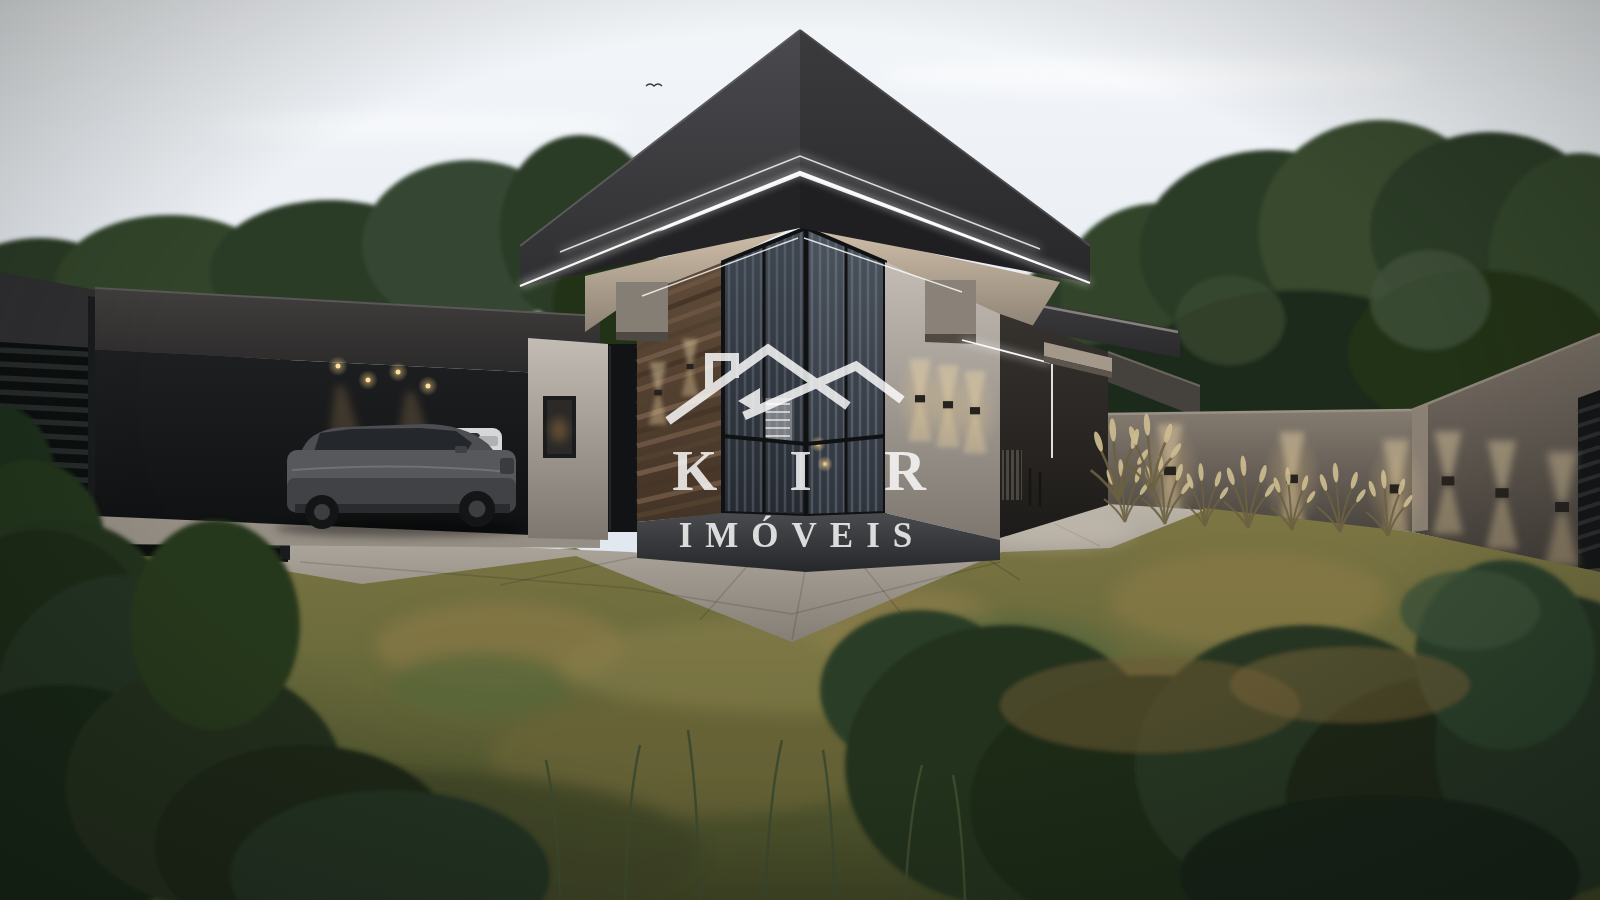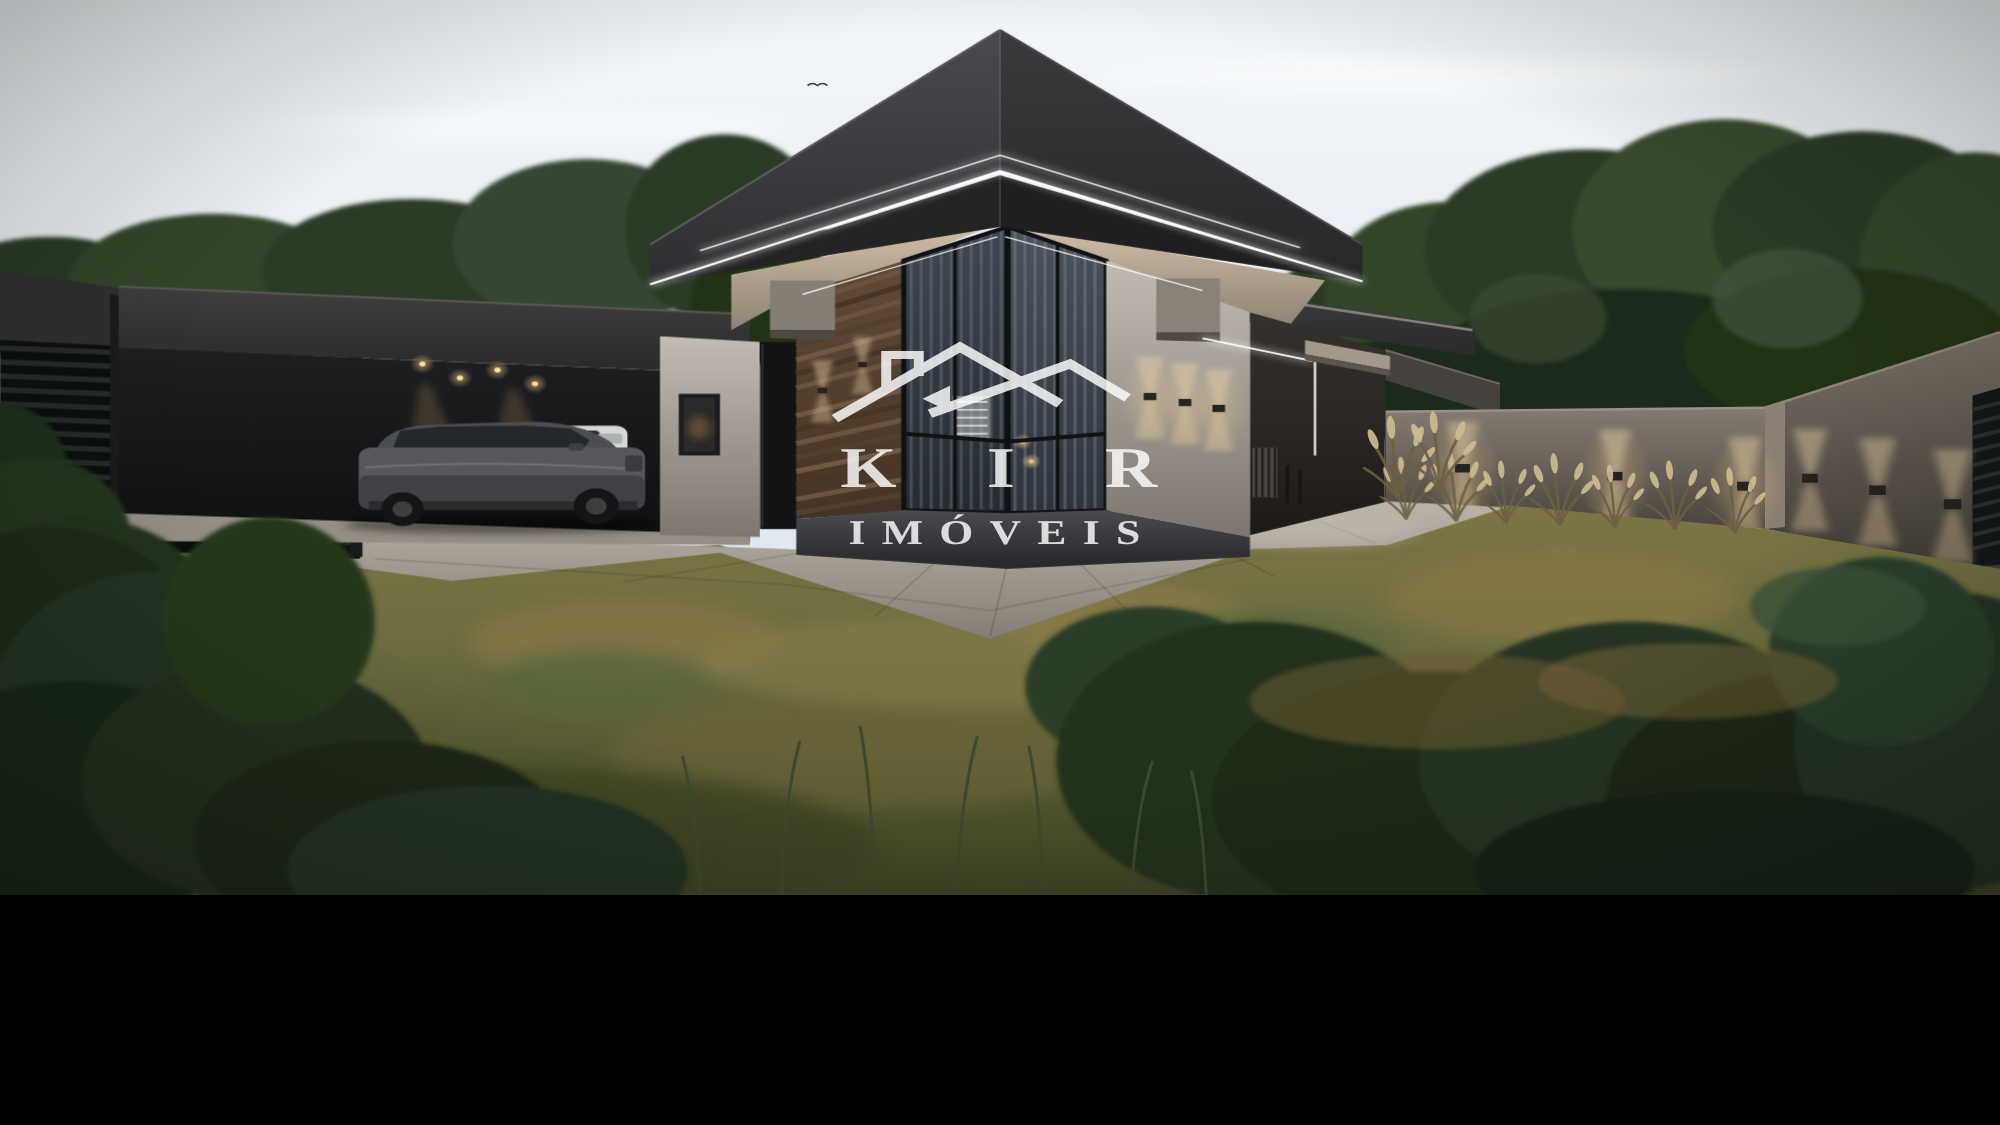--- a/index.html
+++ b/index.html
@@ -1,16 +1,16 @@
 <!DOCTYPE html>
 <html><head>
 <meta charset="utf-8">
 <style>
   html,body{margin:0;padding:0;background:#000;}
-  .stage{position:relative;width:1600px;height:716px;overflow:hidden;
+  .stage{position:relative;width:1600px;height:900px;overflow:hidden;
          font-family:"Liberation Sans",sans-serif;}
   .stage svg{display:block;width:100%;height:100%;}
   text.brand{font-family:"Liberation Serif",serif;font-weight:bold;}
 </style>
 </head>
 <body>
 
 <div class="stage">
 <svg viewBox="0 0 1600 900" preserveAspectRatio="none">
 <defs>

